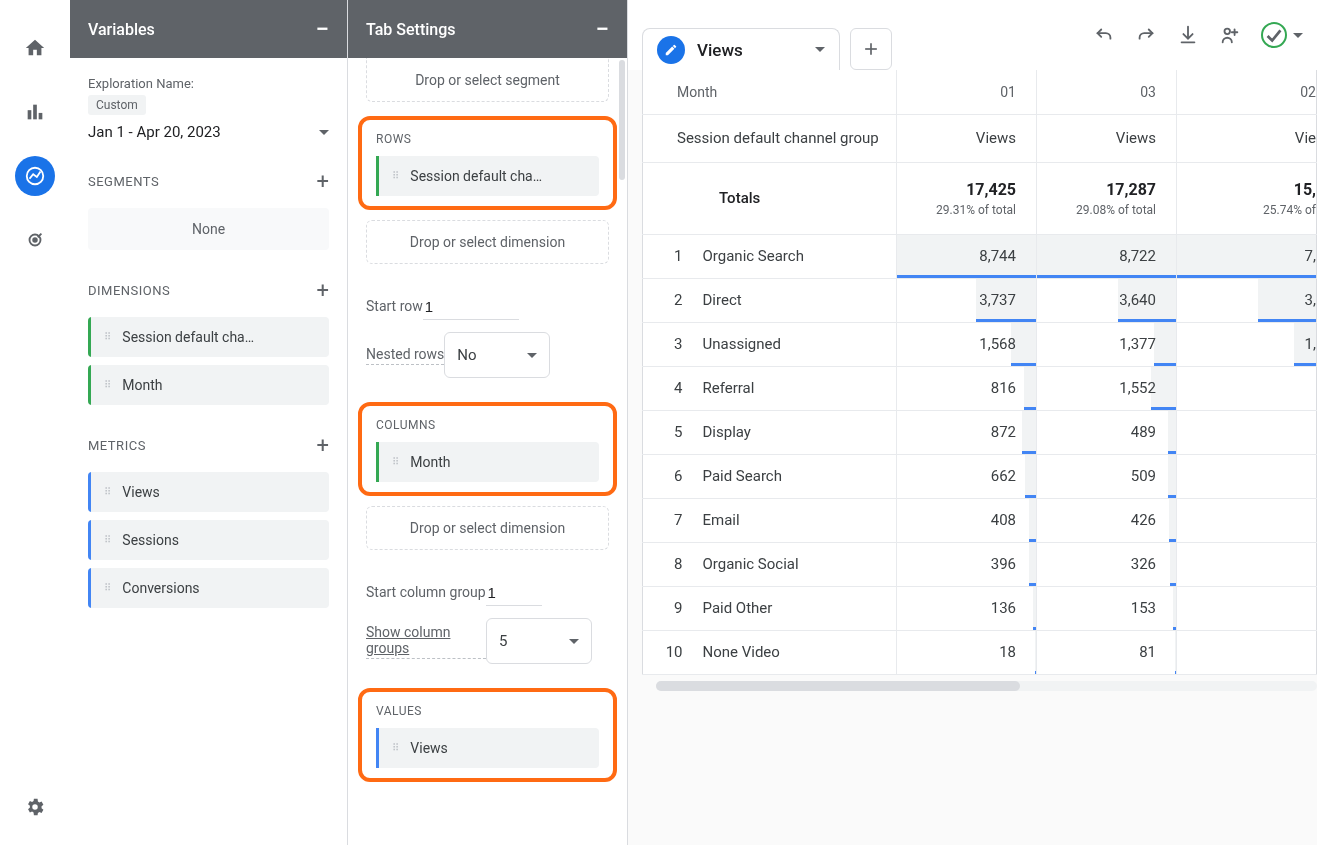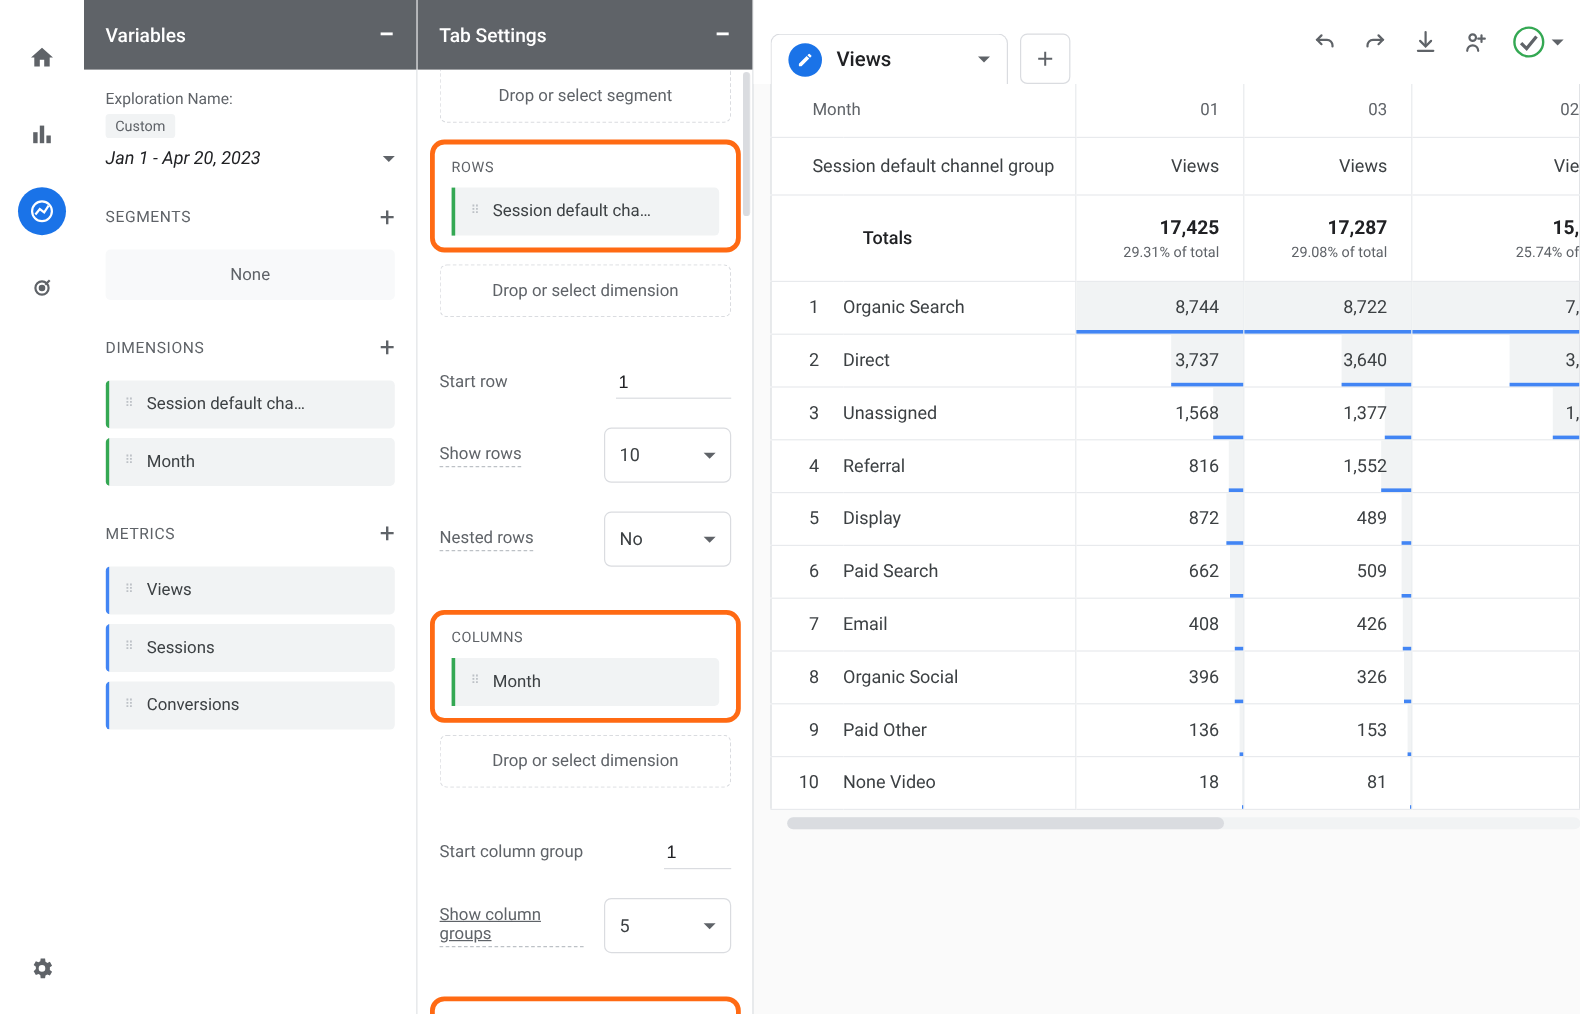--- a/index.html
+++ b/index.html
@@ -20,21 +20,21 @@
 .panel-header .minus { font-size: 24px; cursor: pointer; }
 .panel-body { padding: 18px; overflow-y: auto; }
 .panel-body::-webkit-scrollbar { width: 8px; }
 .panel-body::-webkit-scrollbar-thumb { background: #dadce0; border-radius: 4px; }
 
 .field-label { font-size: 13px; color: #5f6368; margin-bottom: 4px; }
 .field-value { font-size: 16px; color: #202124; margin-bottom: 20px; }
 
 .date-chip { display: inline-flex; align-items: center; background: #f1f3f4; border-radius: 3px; padding: 3px 8px; font-size: 12px; color: #5f6368; margin-bottom: 8px; }
 .date-row { display: flex; align-items: center; justify-content: space-between; margin-bottom: 28px; cursor: pointer; }
-.date-row .date-text { font-size: 15px; color: #202124; font-style: italic; }
+.date-row .date-text { font-size: 15px; color: #202124; }
 .arrow-down { width: 0; height: 0; border-left: 5px solid transparent; border-right: 5px solid transparent; border-top: 5px solid #5f6368; }
 
 .section-header { display: flex; align-items: center; justify-content: space-between; margin-bottom: 14px; }
 .section-header .title { font-size: 13px; letter-spacing: 0.5px; color: #5f6368; text-transform: uppercase; }
 .plus-btn { font-size: 22px; color: #5f6368; cursor: pointer; }
 
 .none-box { height: 42px; background: #f8f9fa; border-radius: 4px; display: flex; align-items: center; justify-content: center; color: #5f6368; font-size: 14px; margin-bottom: 28px; cursor: pointer; }
 
 .chip-list { display: flex; flex-direction: column; gap: 8px; margin-bottom: 28px; }
 .chip { height: 40px; background: #f1f3f4; border-radius: 4px; display: flex; align-items: center; padding: 0 10px; gap: 10px; cursor: grab; position: relative; overflow: hidden; }
@@ -42,21 +42,21 @@
 .chip .accent.green { background: #34a853; }
 .chip .accent.blue { background: #4285f4; }
 .drag-handle { color: #bdc1c6; letter-spacing: 1px; line-height: 6px; font-size: 10px; margin-left: 6px; }
 .chip .label { font-size: 14px; color: #3c4043; white-space: nowrap; overflow: hidden; text-overflow: ellipsis; }
 
 
 .ts-body { padding: 0; overflow-y: auto; height: calc(100% - 58px); }
 .ts-body .dropzone { margin: 0 18px 14px; height: 44px; border: 1px dashed #dadce0; border-radius: 6px; display: flex; align-items: center; justify-content: center; color: #5f6368; font-size: 14px; cursor: pointer; }
 .ts-chip { height: 40px; background: #f1f3f4; border-radius: 4px; display: flex; align-items: center; padding: 0 10px; gap: 10px; cursor: grab; position: relative; margin-bottom: 12px; }
 .ts-chip .accent { position: absolute; left: 0; top: 0; bottom: 0; width: 3px; }
-.setting-row { display: flex; align-items: center; justify-content: space-between; margin: 24px 0; }
+.setting-row { display: flex; align-items: center; justify-content: flex-start; margin: 12px 0; }
 .setting-row .label { font-size: 14px; color: #5f6368; border-bottom: 1px dashed #bdc1c6; padding-bottom: 2px; }
 .setting-row .input-line { width: 96px; border: none; border-bottom: 1px solid #dadce0; font-size: 15px; color: #202124; padding: 4px 2px; background: transparent; }
 .setting-row .select-box { width: 106px; height: 46px; border: 1px solid #dadce0; border-radius: 6px; display: flex; align-items: center; justify-content: space-between; padding: 0 12px; font-size: 15px; cursor: pointer; }
 
 .highlight-box { border: 4px solid #ff6a13; border-radius: 12px; padding: 12px 14px 6px; margin: 4px 10px 10px; }
 .highlight-box .title { font-size: 12px; letter-spacing: 0.5px; color: #5f6368; text-transform: uppercase; margin-bottom: 10px; }
 .highlight-box .ts-chip { margin-bottom: 4px; }
 
 .ts-scrollbar { width: 6px; position: absolute; right: 2px; top: 60px; height: 680px; }
 .ts-scroll-thumb { background: #dadce0; border-radius: 3px; width: 6px; height: 120px; position: absolute; top: 0; }
@@ -220,27 +220,20 @@
         <span class="drag-handle">⠿</span>
         <span class="label">Session default cha…</span>
       </div>
     </div>
     <div class="dropzone">Drop or select dimension</div>
 
     <div style="padding: 4px 18px 8px;">
       <div class="setting-row">
         <span class="label" style="border:none;">Start row</span>
         <input class="input-line" value="1" style="">
-      </div>
-      <div class="setting-row">
-        <span class="label">Show rows</span>
-        <div class="select-box">
-          <span>10</span>
-          <span class="arrow-down"></span>
-        </div>
       </div>
       <div class="setting-row">
         <span class="label">Nested rows</span>
         <div class="select-box">
           <span>No</span>
           <span class="arrow-down"></span>
         </div>
       </div>
     </div>
 

